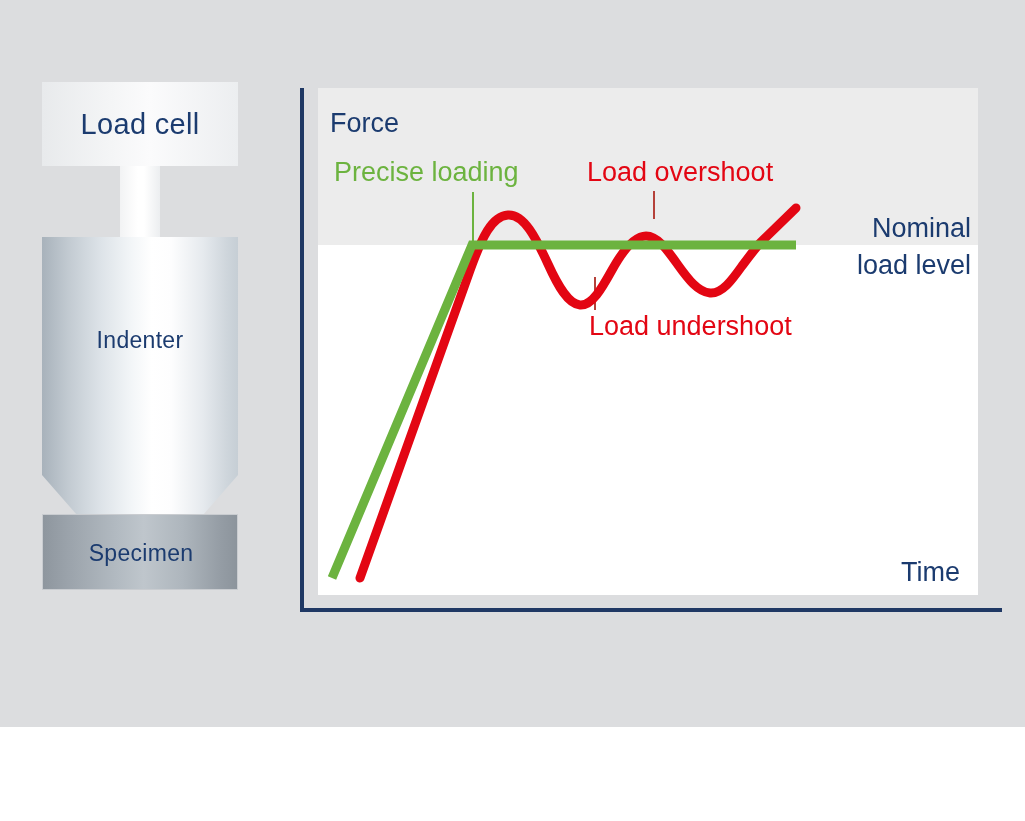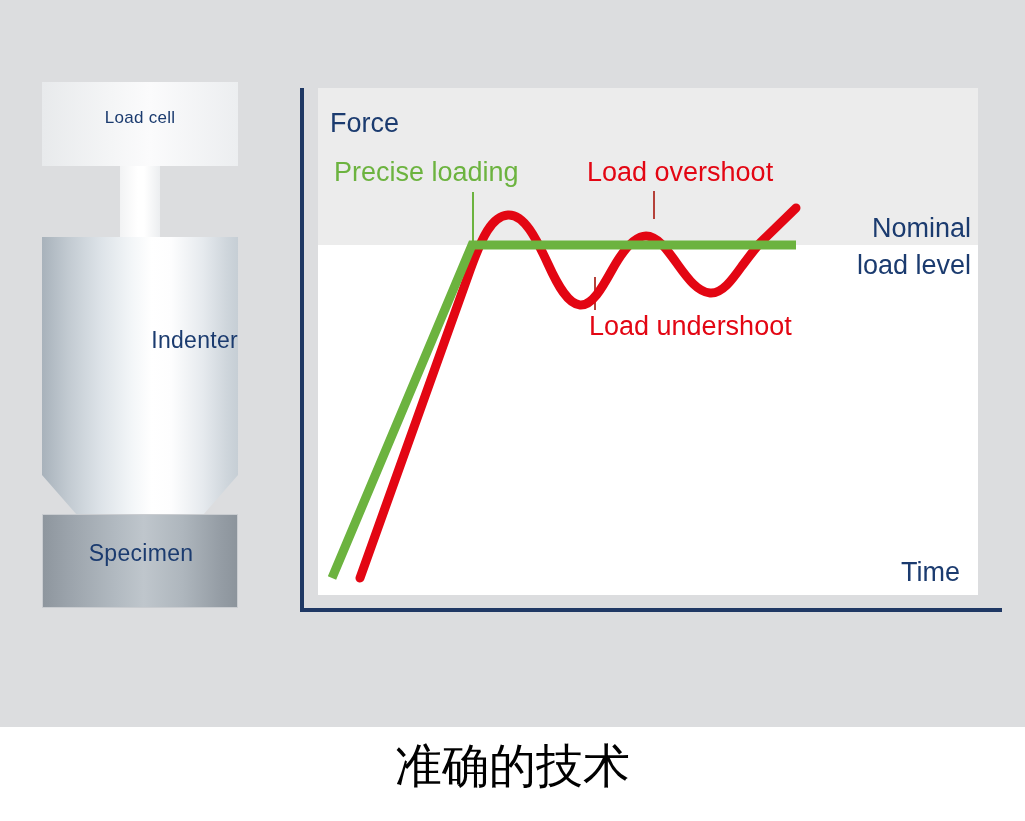--- a/index.html
+++ b/index.html
@@ -42,21 +42,21 @@
     width: 196px;
     height: 84px;
     background: linear-gradient(90deg, #e8eaec 0%, #f4f5f6 35%, #fbfbfc 55%, #eceef0 100%);
   }
   .load-cell-label {
     position: absolute;
     left: 0;
     top: 26px;
     width: 196px;
     text-align: center;
-    font-size: 17px;
+    font-size: 29px;
     color: #1b3b6f;
     letter-spacing: 0.3px;
   }
   .shaft {
     position: absolute;
     left: 78px;
     top: 84px;
     width: 40px;
     height: 72px;
     background: linear-gradient(90deg, #f2f3f4 0%, #ffffff 45%, #ffffff 60%, #eceef0 100%);
@@ -77,31 +77,31 @@
         #e6eaee 82%,
         #cfd6dc 94%,
         #c6ced5 100%);
     clip-path: polygon(0% 0%, 100% 0%, 100% 68%, 50% 100%, 0% 68%);
   }
   .indenter-label {
     position: absolute;
     left: 0;
     top: 245px;
     width: 196px;
-    text-align: right;
+    text-align: center;
     font-size: 23px;
     color: #1b3b6f;
     letter-spacing: 0.3px;
   }
   .specimen {
     position: absolute;
     left: 0px;
     top: 432px;
     width: 196px;
-    height: 94px;
+    height: 76px;
     background: linear-gradient(90deg,
         #8e969e 0%,
         #9aa2aa 12%,
         #b2bac1 38%,
         #bfc6cc 52%,
         #aeb6bd 72%,
         #949ca4 92%,
         #8c949c 100%);
     border: 1px solid #c9ccd0;
     box-sizing: border-box;
@@ -193,15 +193,14 @@
                C 452 170, 458 162, 464 155
                L 500 120" fill="none" stroke="#e30613" stroke-width="9" stroke-linecap="round" stroke-linejoin="round"></path>
 
       <path d="M 36 490 L 176 157 L 500 157" fill="none" stroke="#6cb33f" stroke-width="9" stroke-linecap="butt" stroke-linejoin="miter"></path>
 
       <text x="675" y="149" text-anchor="end" font-family="Liberation Sans, sans-serif" font-size="27" fill="#1b3b6f">Nominal</text>
       <text x="675" y="186" text-anchor="end" font-family="Liberation Sans, sans-serif" font-size="27" fill="#1b3b6f">load level</text>
     </svg>
   </div>
 
-  <div class="caption">准确的技术</div>
 
 </div>
 
 </body></html>

